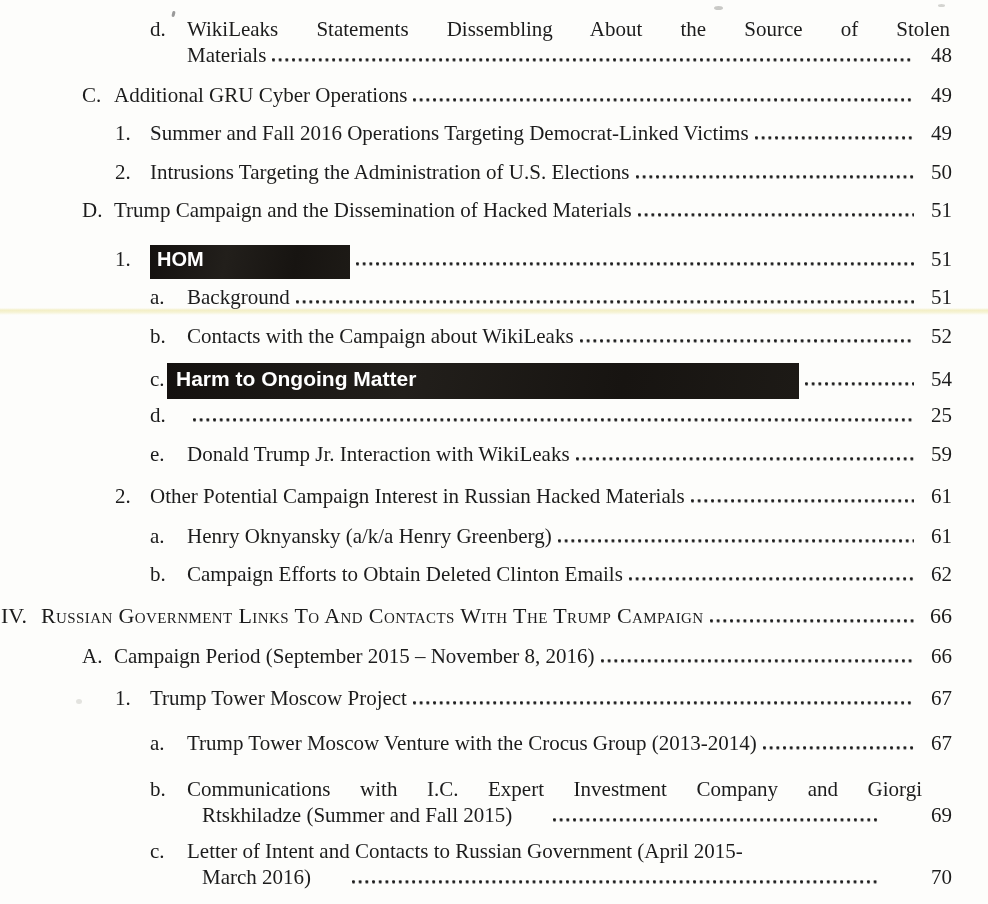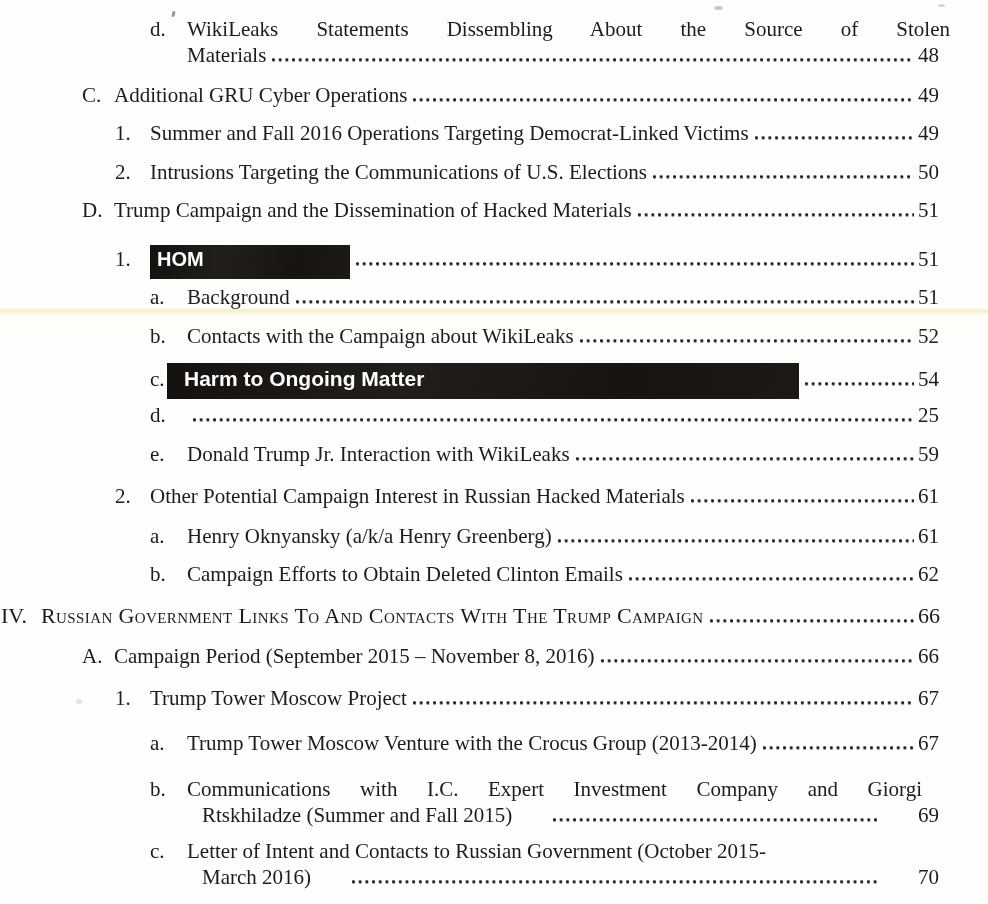--- a/index.html
+++ b/index.html
@@ -34,21 +34,21 @@
   .smallcaps .text { font-variant: small-caps; letter-spacing: 0.4px; }
 
   .dots {
     flex: 1 1 auto; min-width: 12px; height: 4.5px;
     margin-left: 6px; margin-right: 4px;
     background-image: radial-gradient(circle at 1.5px 2.2px, #1e1e1e 1.45px, rgba(0,0,0,0) 1.9px);
     background-size: 6.7px 5px;
     background-repeat: repeat-x;
     background-position: 0 100%;
   }
-  .page { flex: 0 0 auto; width: 34px; text-align: left; }
+  .page { flex: 0 0 auto; width: 34px; text-align: right; }
 
   
   .jtext {
     flex: 1 1 auto; white-space: normal;
     text-align: justify; text-align-last: justify;
   }
   .j-r0  { padding-right: 2px; }
   .j-r18 { padding-right: 30px; }
   .ci-37 { padding-left: 37px; }
   .ci-52 { padding-left: 52px; gap: 35px; }
@@ -56,21 +56,21 @@
   
   .redaction {
     flex: 0 0 auto;
     background: linear-gradient(100deg, #14110f, #221f1b 38%, #171411 72%, #1d1a16);
     color: #ffffff;
     font-family: "Liberation Sans", "DejaVu Sans", sans-serif;
     font-weight: bold;
     overflow: hidden;
   }
   .redaction-hom  { width: 200px; padding: 3px 0 9px 7px;  font-size: 20px; line-height: 22px; }
-  .redaction-hotm { width: 632px; padding: 4px 0 9px 17px;  font-size: 21px; line-height: 23px; }
+  .redaction-hotm { width: 632px; padding: 4px 0 9px 9px;  font-size: 21px; line-height: 23px; }
 
   
   .scan-line {
     position: absolute; left: 0; right: 0; top: 308px; height: 7px;
     background: linear-gradient(180deg, rgba(245,241,201,0) 0%, #f3efc6 30%, #f6f3d4 60%, rgba(245,241,201,0) 100%);
     pointer-events: none;
   }
   .speck { position: absolute; border-radius: 50%; pointer-events: none; }
   .speck-1 { left: 172px; top: 11px;  width: 3px; height: 6px; background: #9a9a9a; transform: rotate(14deg); border-radius: 2px; }
   .speck-2 { left: 714px; top: 6px;   width: 9px; height: 4px; background: #c9c9c6; }
@@ -109,21 +109,21 @@
 
   <div class="row lvl-1" style="top:120px">
     <span class="marker">1.</span>
     <span class="text">Summer and Fall 2016 Operations Targeting Democrat-Linked Victims</span>
     <span class="dots"></span>
     <span class="page">49</span>
   </div>
 
   <div class="row lvl-1" style="top:159px">
     <span class="marker">2.</span>
-    <span class="text">Intrusions Targeting the Communications of U.S. Elections</span>
+    <span class="text">Intrusions Targeting the Administration of U.S. Elections</span>
     <span class="dots"></span>
     <span class="page">50</span>
   </div>
 
   <div class="row lvl-A" style="top:197px">
     <span class="marker">D.</span>
     <span class="text">Trump Campaign and the Dissemination of Hacked Materials</span>
     <span class="dots"></span>
     <span class="page">51</span>
   </div>
@@ -226,21 +226,21 @@
     <div class="l2 ci-52">
       <span class="text">Rtskhiladze (Summer and Fall 2015)</span>
       <span class="dots"></span>
       <span class="page">69</span>
     </div>
   </div>
 
   <div class="rowblock lvl-a" style="top:838px">
     <div class="l1">
       <span class="marker">c.</span>
-      <span class="text">Letter of Intent and Contacts to Russian Government (October 2015-</span>
+      <span class="text">Letter of Intent and Contacts to Russian Government (April 2015-</span>
     </div>
     <div class="l2 ci-52">
       <span class="text">March 2016)</span>
       <span class="dots"></span>
       <span class="page">70</span>
     </div>
   </div>
 
 </div>
 

